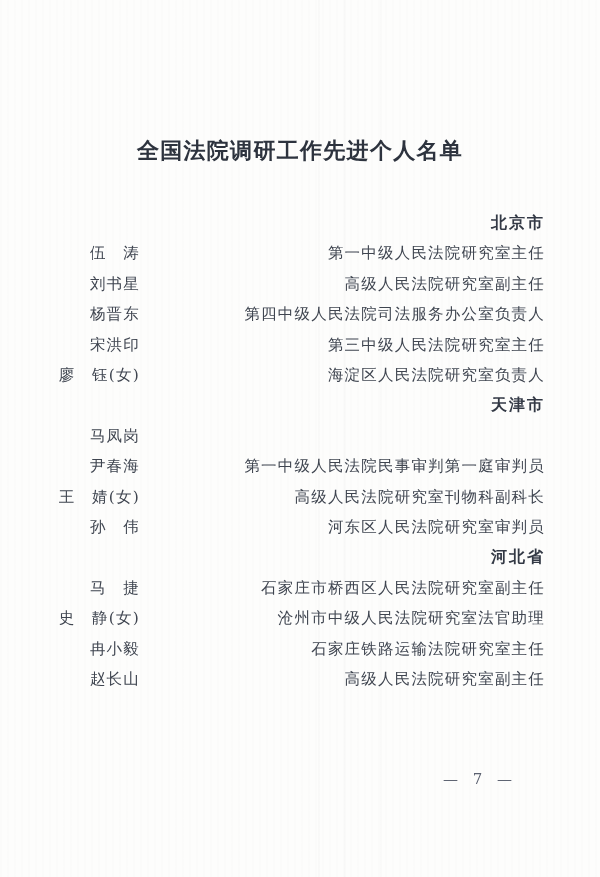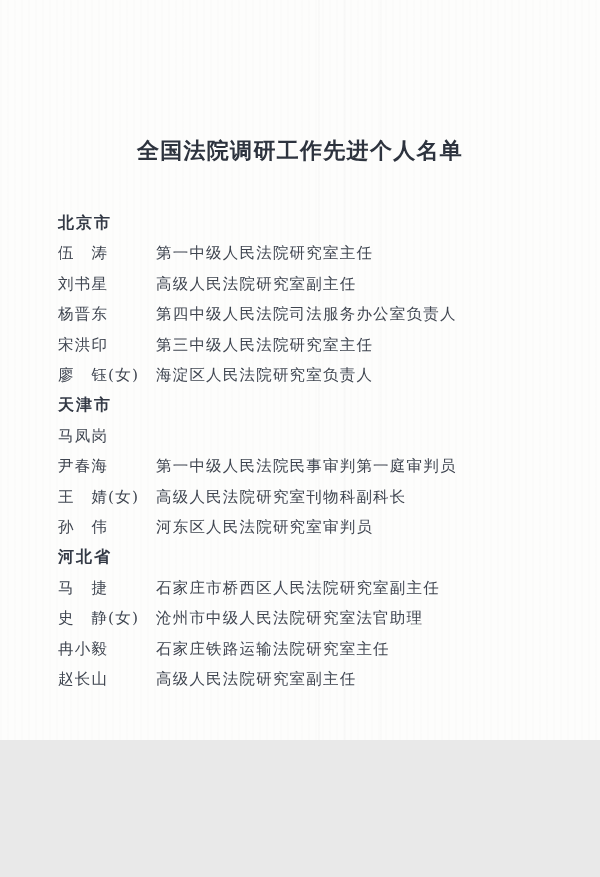--- a/index.html
+++ b/index.html
@@ -3,21 +3,21 @@
 <meta charset="utf-8">
 <style>
   html, body {
     margin: 0;
     padding: 0;
     background: #e9e9e9;
   }
   .page {
     position: relative;
     width: 600px;
-    height: 740px;
+    height: 877px;
     margin: 0 auto;
     background: #fdfdfc;
     overflow: hidden;
     font-family: "DejaVu Serif", "Liberation Serif", serif;
     color: #3f4550;
   }
   
   .page::before {
     content: "";
     position: absolute;
@@ -39,20 +39,21 @@
     font-size: 22px;
     font-weight: bold;
     letter-spacing: 1.3px;
     color: #2d333e;
   }
   .content {
     position: absolute;
     top: 208px;
     left: 58px;
     right: 55px;
+    text-align: right;
   }
   .region-header {
     font-weight: bold;
     font-size: 16px;
     letter-spacing: 2px;
     line-height: 30.4px;
     color: #333945;
     white-space: nowrap;
   }
   .roster-row {

